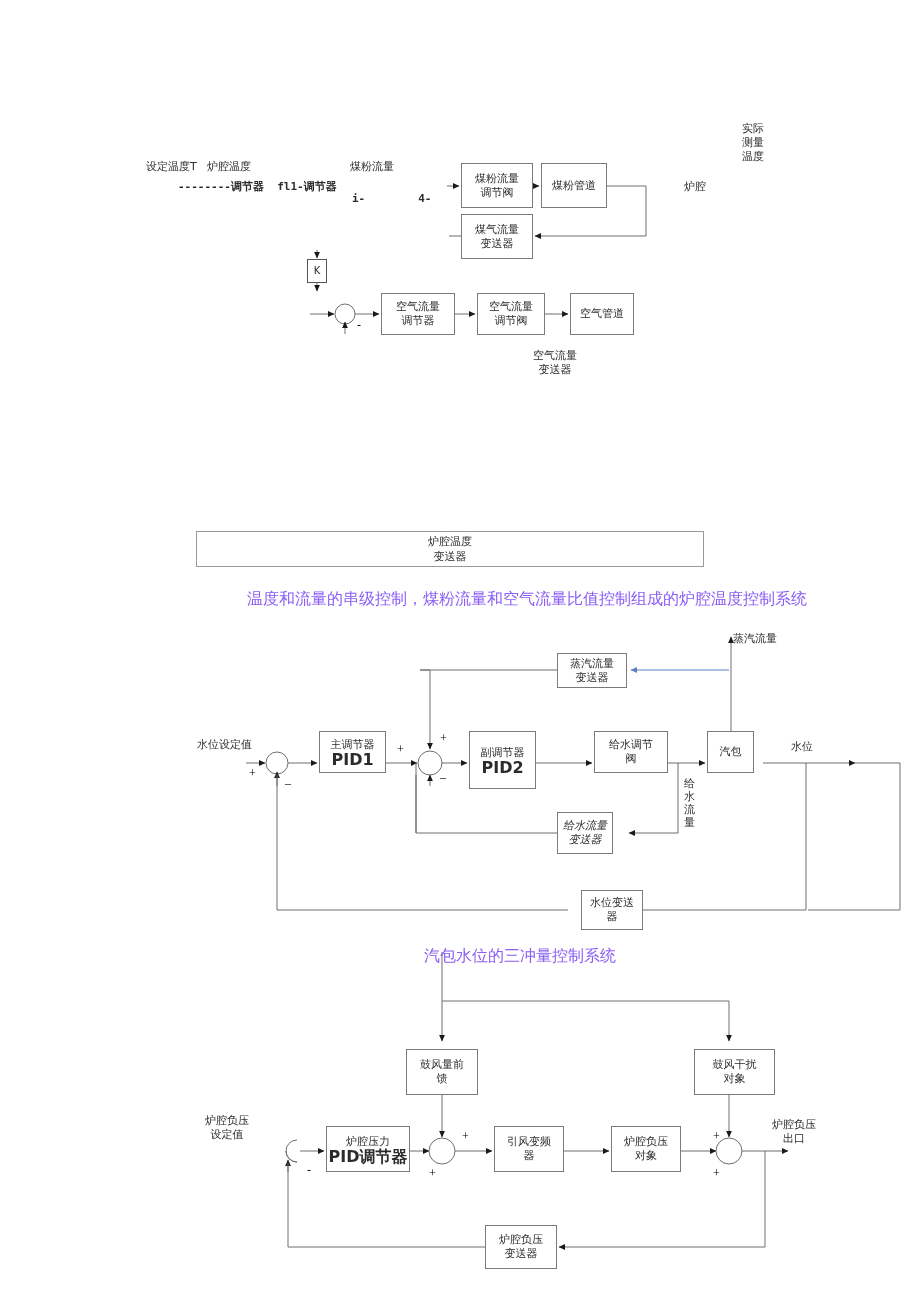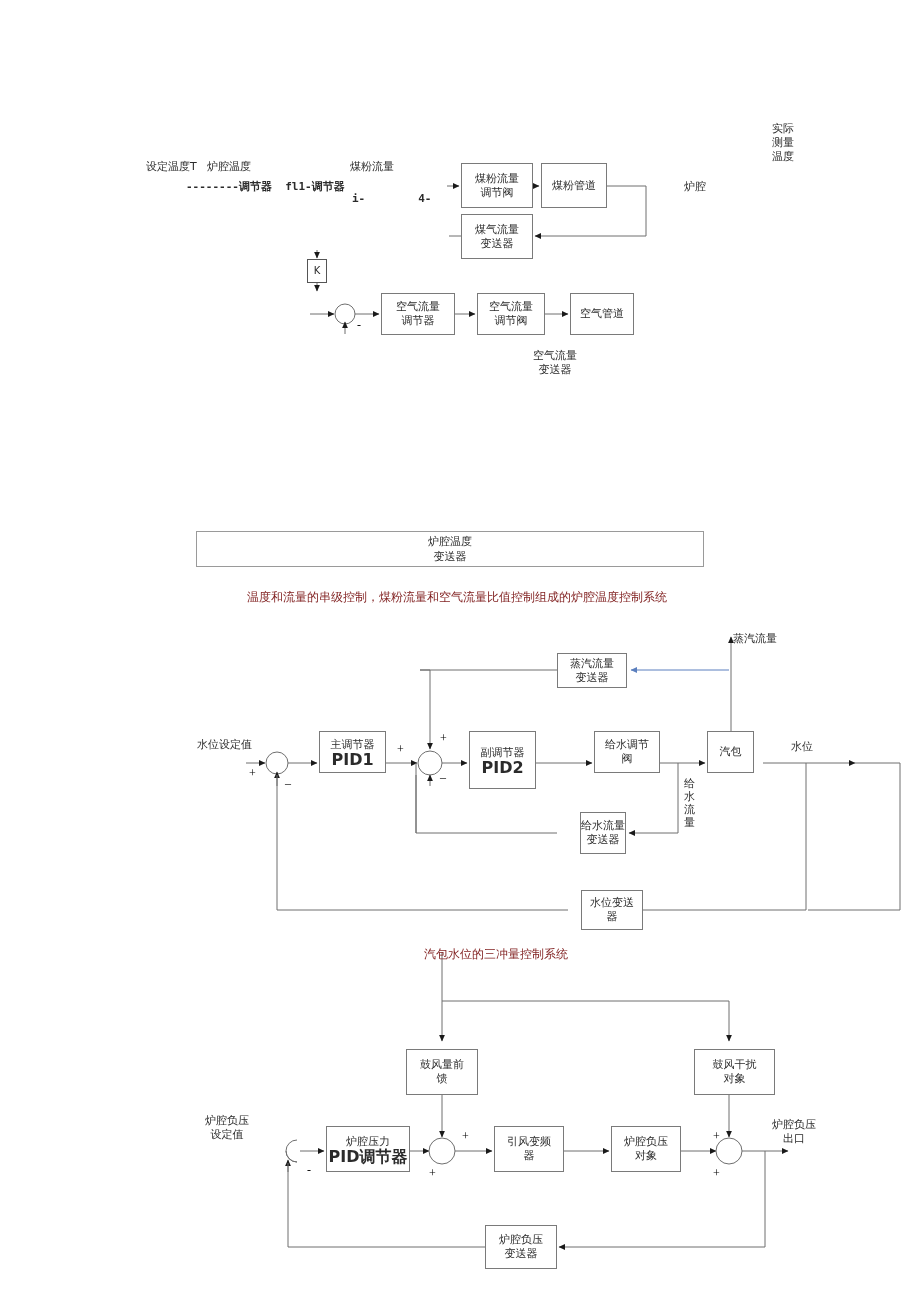--- a/index.html
+++ b/index.html
@@ -8,21 +8,21 @@
     font-family:"DejaVu Sans","Liberation Sans",sans-serif;
     color:#000;
   }
   .stage{position:absolute;left:0;top:0;width:920px;height:1303px;}
   svg.layer{position:absolute;left:0;top:0;width:920px;height:1303px;}
 
   .lbl{position:absolute;font-size:11px;line-height:14px;color:#2b2b2b;white-space:pre;}
   .lbl.c{text-align:center;}
   .mono{font-family:"DejaVu Sans Mono","Liberation Mono",monospace;font-weight:bold;font-size:11px;}
   .sign{position:absolute;font-size:12px;color:#000;font-family:"Liberation Serif",serif;}
-  .caption{position:absolute;font-size:12px;color:#7f1d1d;white-space:pre;text-align:center;}
+  .caption{position:absolute;font-size:16px;color:#8b5cf6;white-space:pre;text-align:center;}
 
   .box{position:absolute;box-sizing:border-box;border:1px solid #7a7a7a;background:#fff;
        display:flex;align-items:center;justify-content:center;text-align:center;
        font-size:11px;line-height:14px;color:#2b2b2b;}
   .box.pid{font-size:11px;line-height:15px;}
   .box.pid b{font-family:"DejaVu Sans","Liberation Sans",sans-serif;font-weight:bold;font-size:16px;}
   .box.kbox{font-size:10px;border:1px solid #555;}
   .wide{position:absolute;box-sizing:border-box;border:1px solid #9a9a9a;background:#fff;
         display:flex;flex-direction:column;align-items:center;justify-content:center;
         font-size:11px;line-height:15px;color:#2b2b2b;}
@@ -119,24 +119,24 @@
       <line x1="742" y1="1151" x2="788" y2="1151" marker-end="url(#ah)"></line>
 
       <path d="M765,1151 L765,1247 L559,1247" marker-end="url(#ah)"></path>
 
       <path d="M485,1247 L288,1247 L288,1163"></path>
     </g>
   </svg>
 
   <div class="lbl" style="left:146px;top:160px;">设定温度T</div>
   <div class="lbl" style="left:207px;top:160px;">炉腔温度</div>
-  <div class="lbl mono" style="left:186px;top:180px;text-align:right;">--------调节器  fl1-调节器</div>
+  <div class="lbl mono" style="left:178px;top:180px;text-align:right;">--------调节器  fl1-调节器</div>
   <div class="lbl" style="left:350px;top:160px;">煤粉流量</div>
   <div class="lbl mono" style="left:352px;top:192px;">i-        4-</div>
-  <div class="lbl c" style="left:772px;top:122px;">实际
+  <div class="lbl c" style="left:742px;top:122px;">实际
 测量
 温度</div>
   <div class="lbl" style="left:684px;top:180px;">炉腔</div>
 
   <div class="box" style="left:461px;top:163px;width:72px;height:45px;">
     <span style="white-space:pre-line">煤粉流量
 调节阀</span>
   </div>
   <div class="box" style="left:541px;top:163px;width:66px;height:45px;">
     <span style="white-space:pre-line">煤粉管道</span>
@@ -183,28 +183,28 @@
 变送器</span>
   </div>
   <div class="box pid" style="left:319px;top:731px;width:67px;height:42px;flex-direction:column;">
     <span>主调节器</span>
     <b>PID1</b>
   </div>
   <div class="box pid" style="left:469px;top:731px;width:67px;height:58px;flex-direction:column;">
     <span>副调节器</span>
     <b>PID2</b>
   </div>
-  <div class="box" style="left:594px;top:731px;width:66px;height:42px;">
+  <div class="box" style="left:594px;top:731px;width:74px;height:42px;">
     <span style="white-space:pre-line">给水调节
 阀</span>
   </div>
   <div class="box" style="left:707px;top:731px;width:47px;height:42px;">
     <span>汽包</span>
   </div>
-  <div class="box" style="left:580px;top:812px;width:46px;height:42px;">
+  <div class="box" style="left:557px;top:812px;width:56px;height:42px;font-style:italic;">
     <span style="white-space:pre-line">给水流量
 变送器</span>
   </div>
   <div class="box" style="left:568px;top:890px;width:62px;height:40px;margin-left:13px;">
     <span style="white-space:pre-line">水位变送
 器</span>
   </div>
 
   <div class="sign" style="left:249px;top:766px;">+</div>
   <div class="sign" style="left:285px;top:776px;">–</div>

